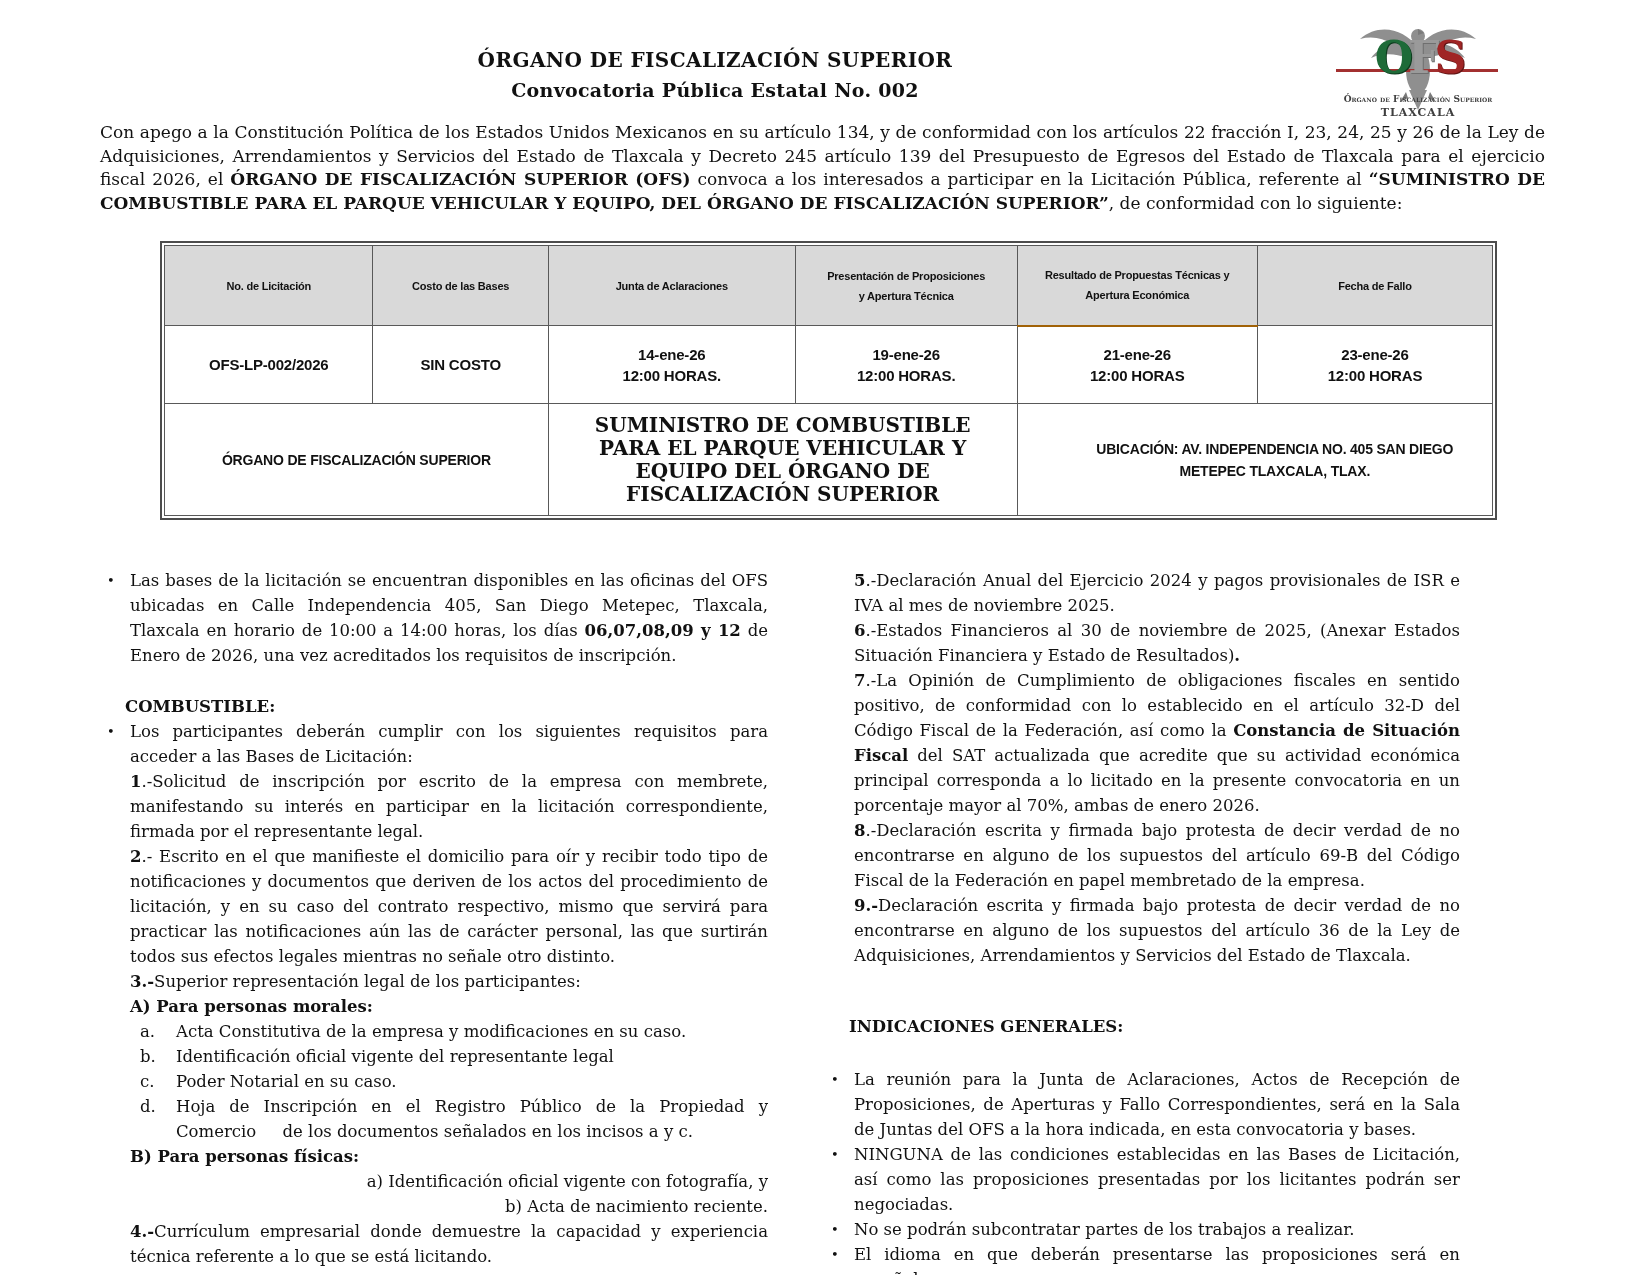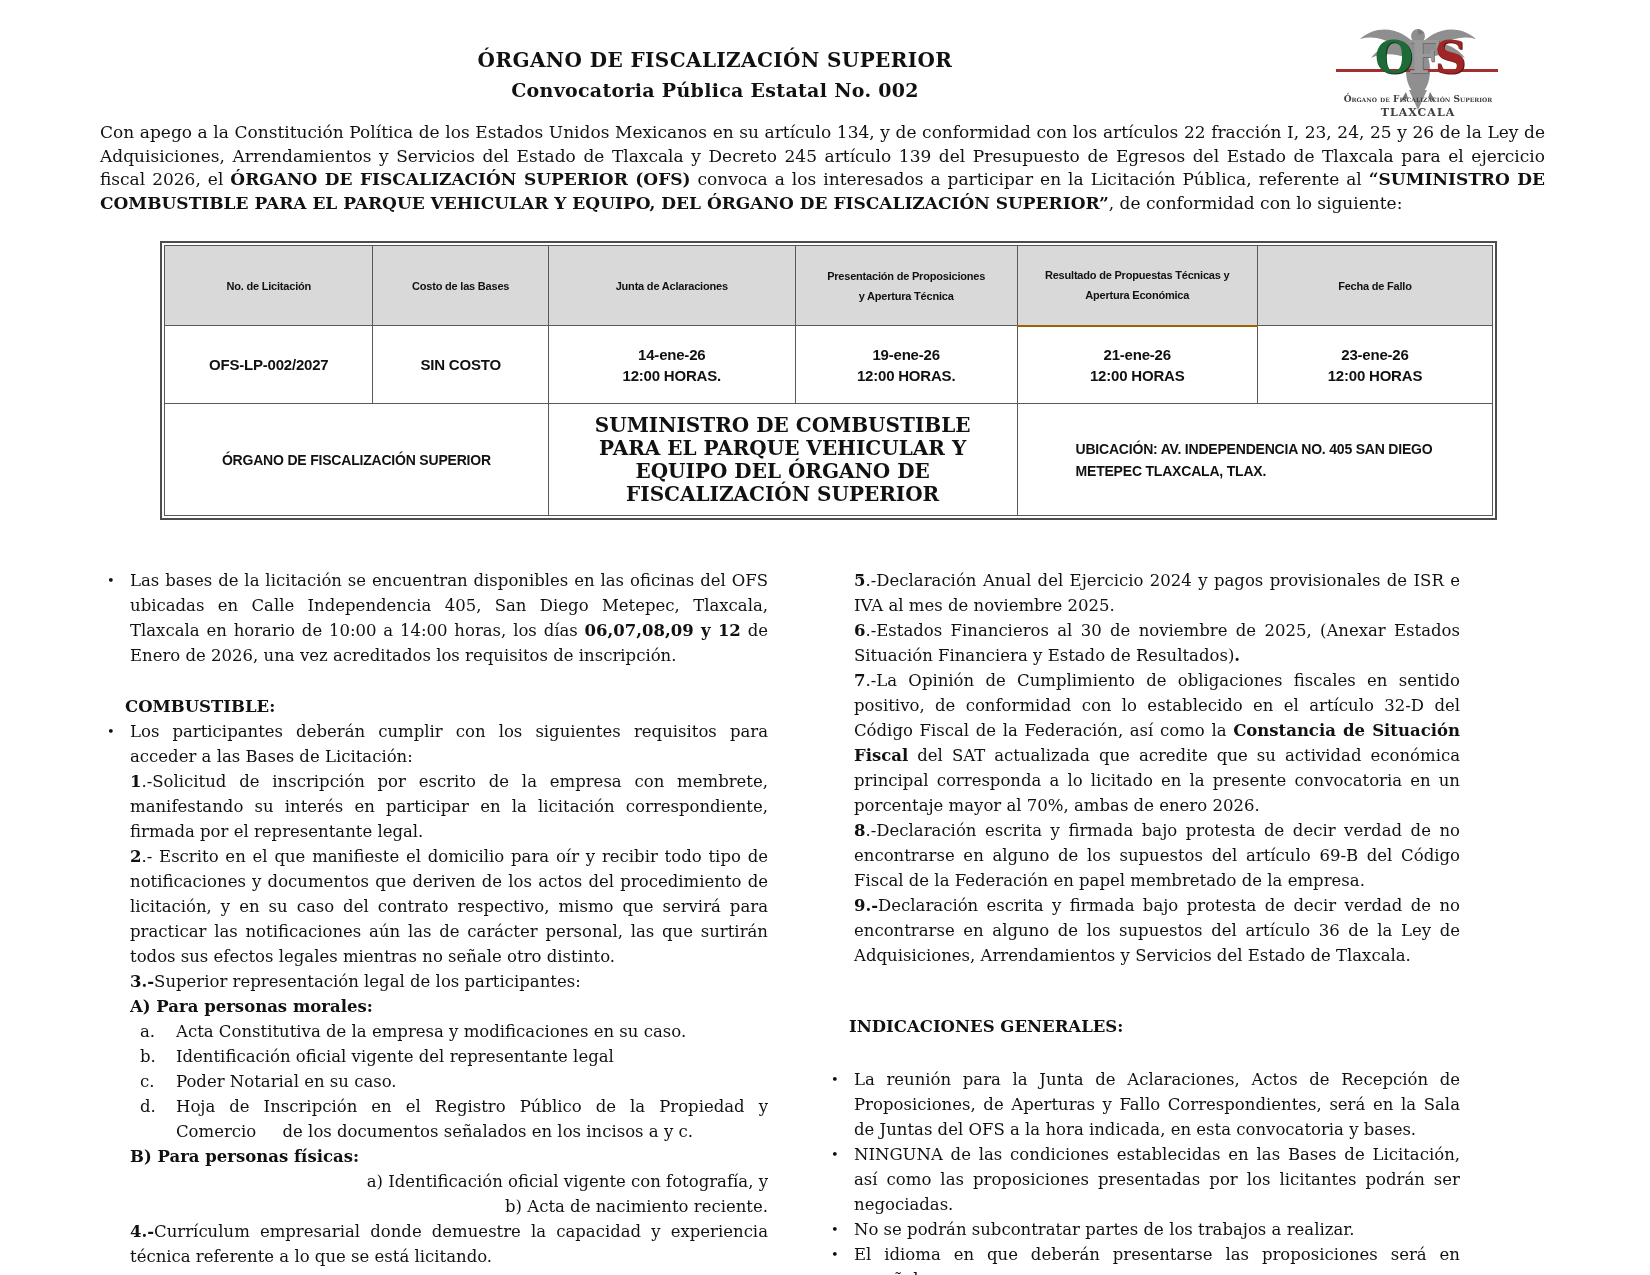--- a/index.html
+++ b/index.html
@@ -40,21 +40,21 @@
     background:#d9d9d9;height:80px;
     font-family:"Liberation Sans",sans-serif;font-size:11px;line-height:20px;font-weight:bold;
     padding:4px 27px;letter-spacing:-.2px;
   }
   th.shadow-bottom{border-bottom:2px solid #a16207;}
   td{background:#ffffff;}
   .r1 td{height:78px;font-family:"Liberation Sans",sans-serif;font-weight:bold;font-size:15px;line-height:21px;letter-spacing:-.2px;}
   .r2 td{height:112px;padding:6px 14px;}
   .r2 .convocante{font-family:"Liberation Sans",sans-serif;font-weight:bold;font-size:14px;letter-spacing:-.2px;}
   .r2 .objeto{font-family:"DejaVu Serif",serif;font-weight:bold;font-size:20px;line-height:23px;}
-  .r2 .ubicacion{font-family:"Liberation Sans",sans-serif;font-weight:bold;font-size:14px;line-height:22px;text-align:left;padding:0 18px 0 58px;letter-spacing:-.2px;}
+  .r2 .ubicacion{font-family:"Liberation Sans",sans-serif;font-weight:bold;font-size:14px;line-height:22px;text-align:center;padding:0 18px 0 58px;letter-spacing:-.2px;}
 
   
   .cols{display:flex;gap:56px;margin-top:48px;font-size:16.5px;}
   .col{line-height:25px;}
   .col.left{width:668px;}
   .col.right{width:636px;}
 
   .blk{position:relative;text-align:justify;}
   .blk .marker{position:absolute;top:0;}
   .bullet{padding-left:30px;}
@@ -113,21 +113,21 @@
       <tbody>
           <tr>
         <th>No. de Licitación</th>
         <th>Costo de las Bases</th>
         <th>Junta de Aclaraciones</th>
         <th>Presentación de Proposiciones y Apertura Técnica</th>
         <th class="shadow-bottom">Resultado de Propuestas Técnicas y Apertura Económica</th>
         <th>Fecha de Fallo</th>
       </tr>
       <tr class="r1">
-        <td>OFS-LP-002/2027</td>
+        <td>OFS-LP-002/2026</td>
         <td>SIN COSTO</td>
         <td>
           <div>14-ene-26</div>
           <div>12:00 HORAS.</div>
         </td>
         <td>
           <div>19-ene-26</div>
           <div>12:00 HORAS.</div>
         </td>
         <td>

